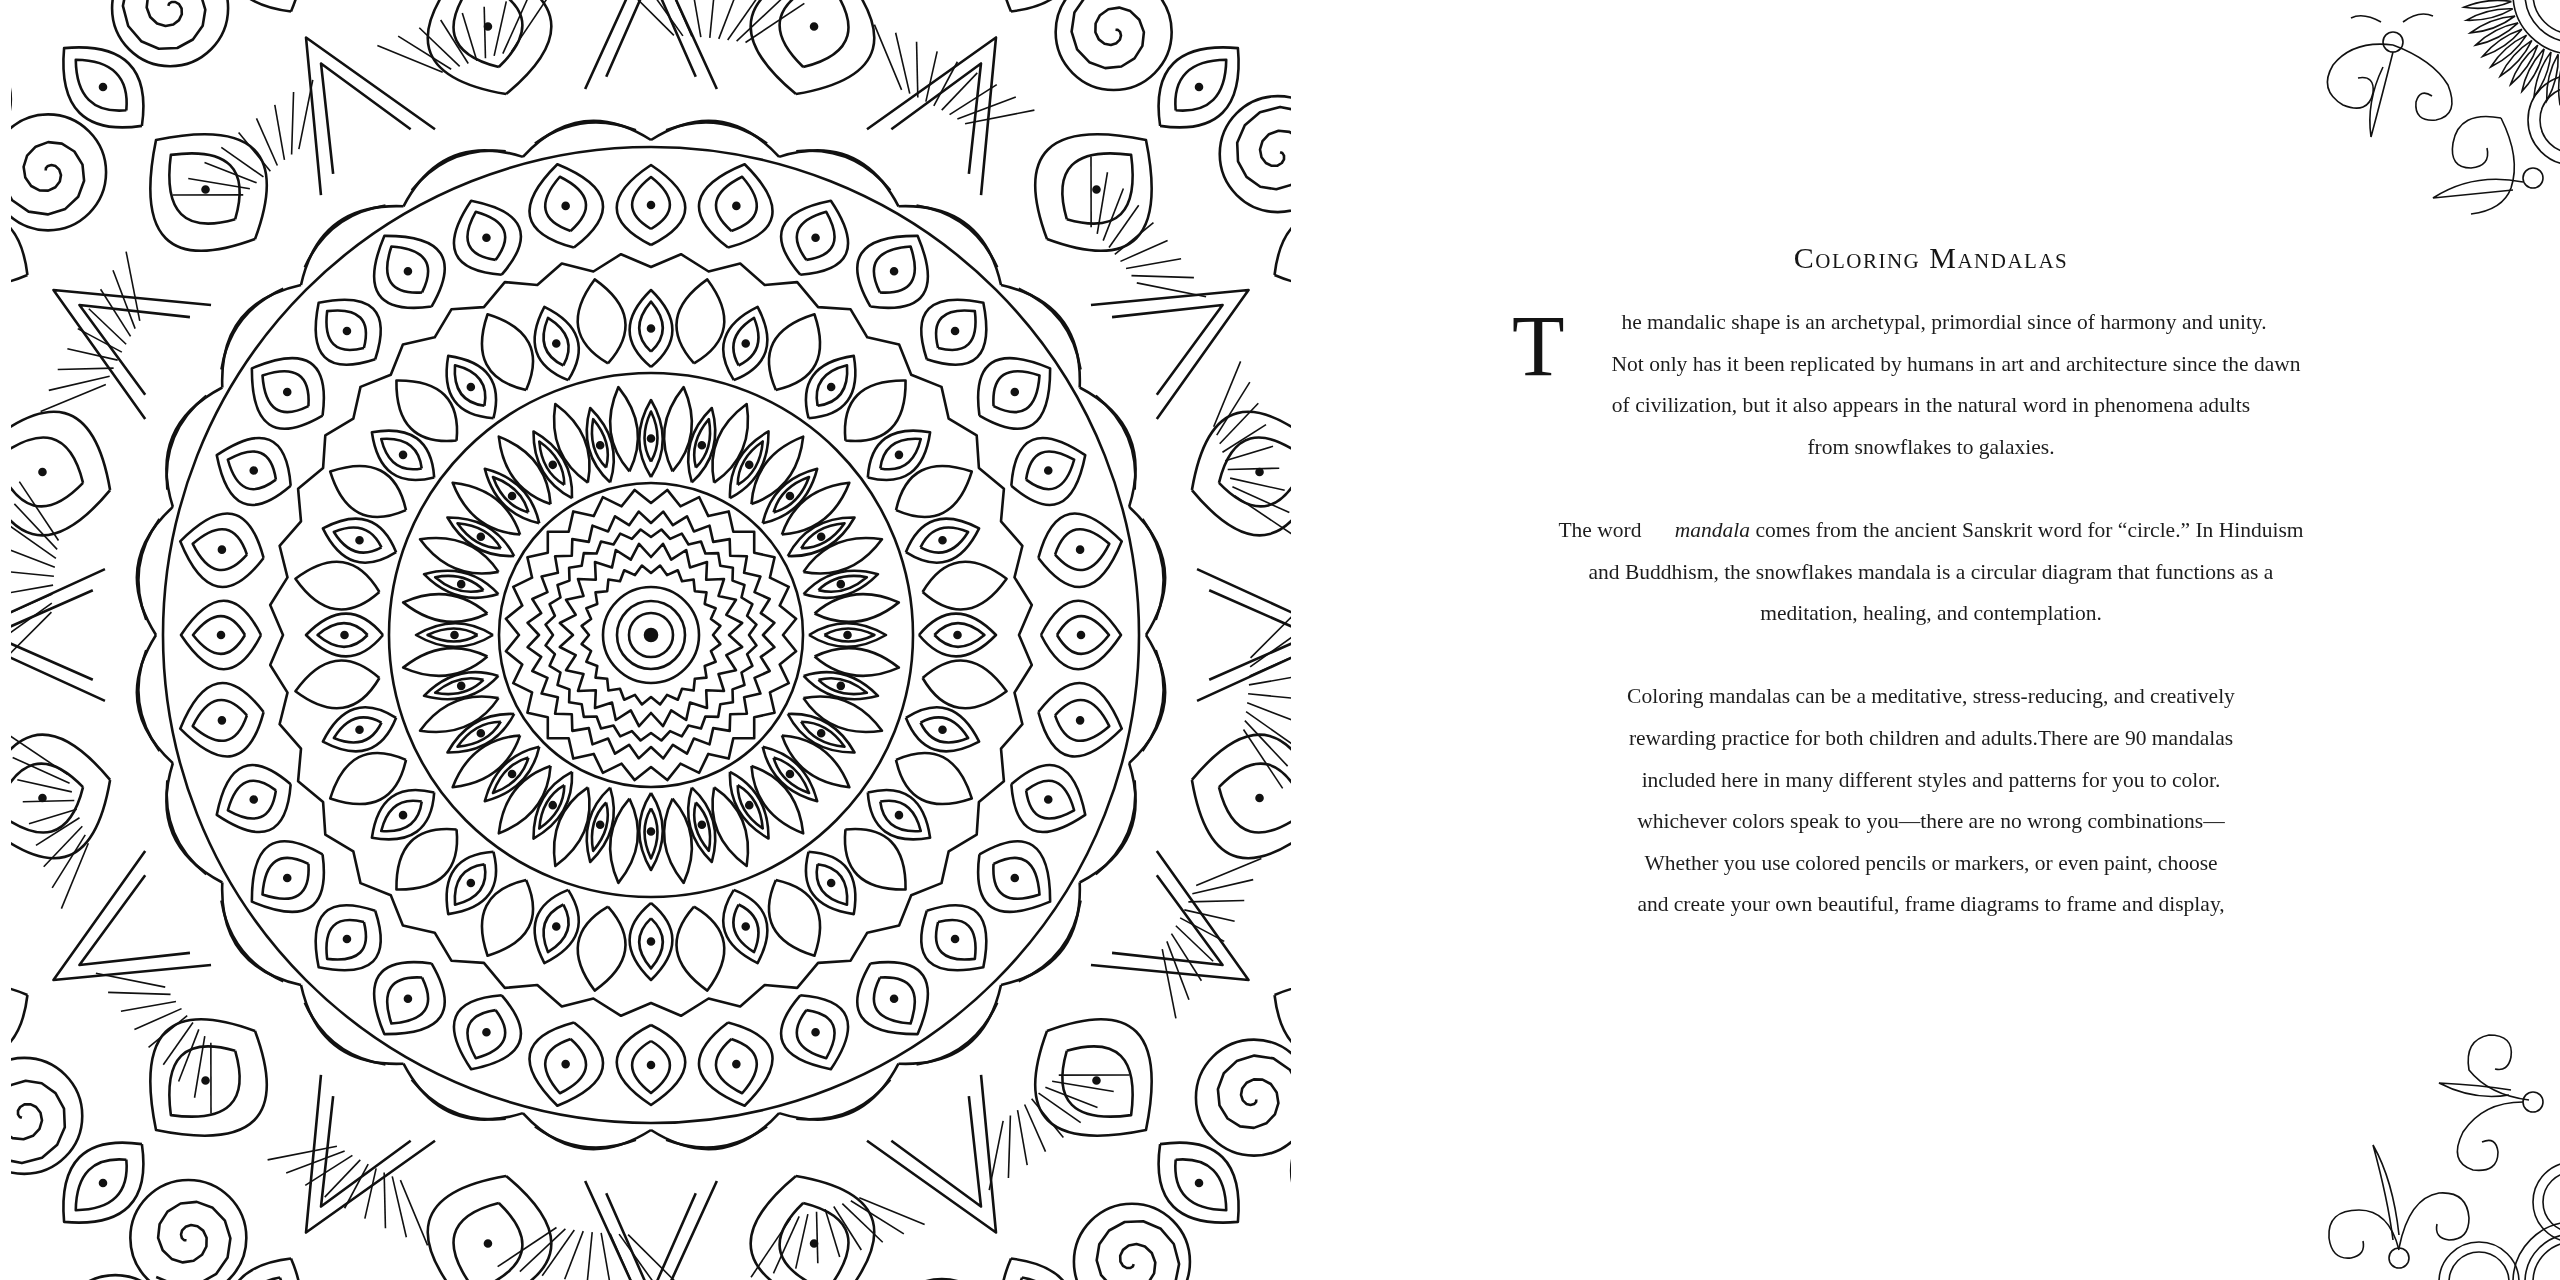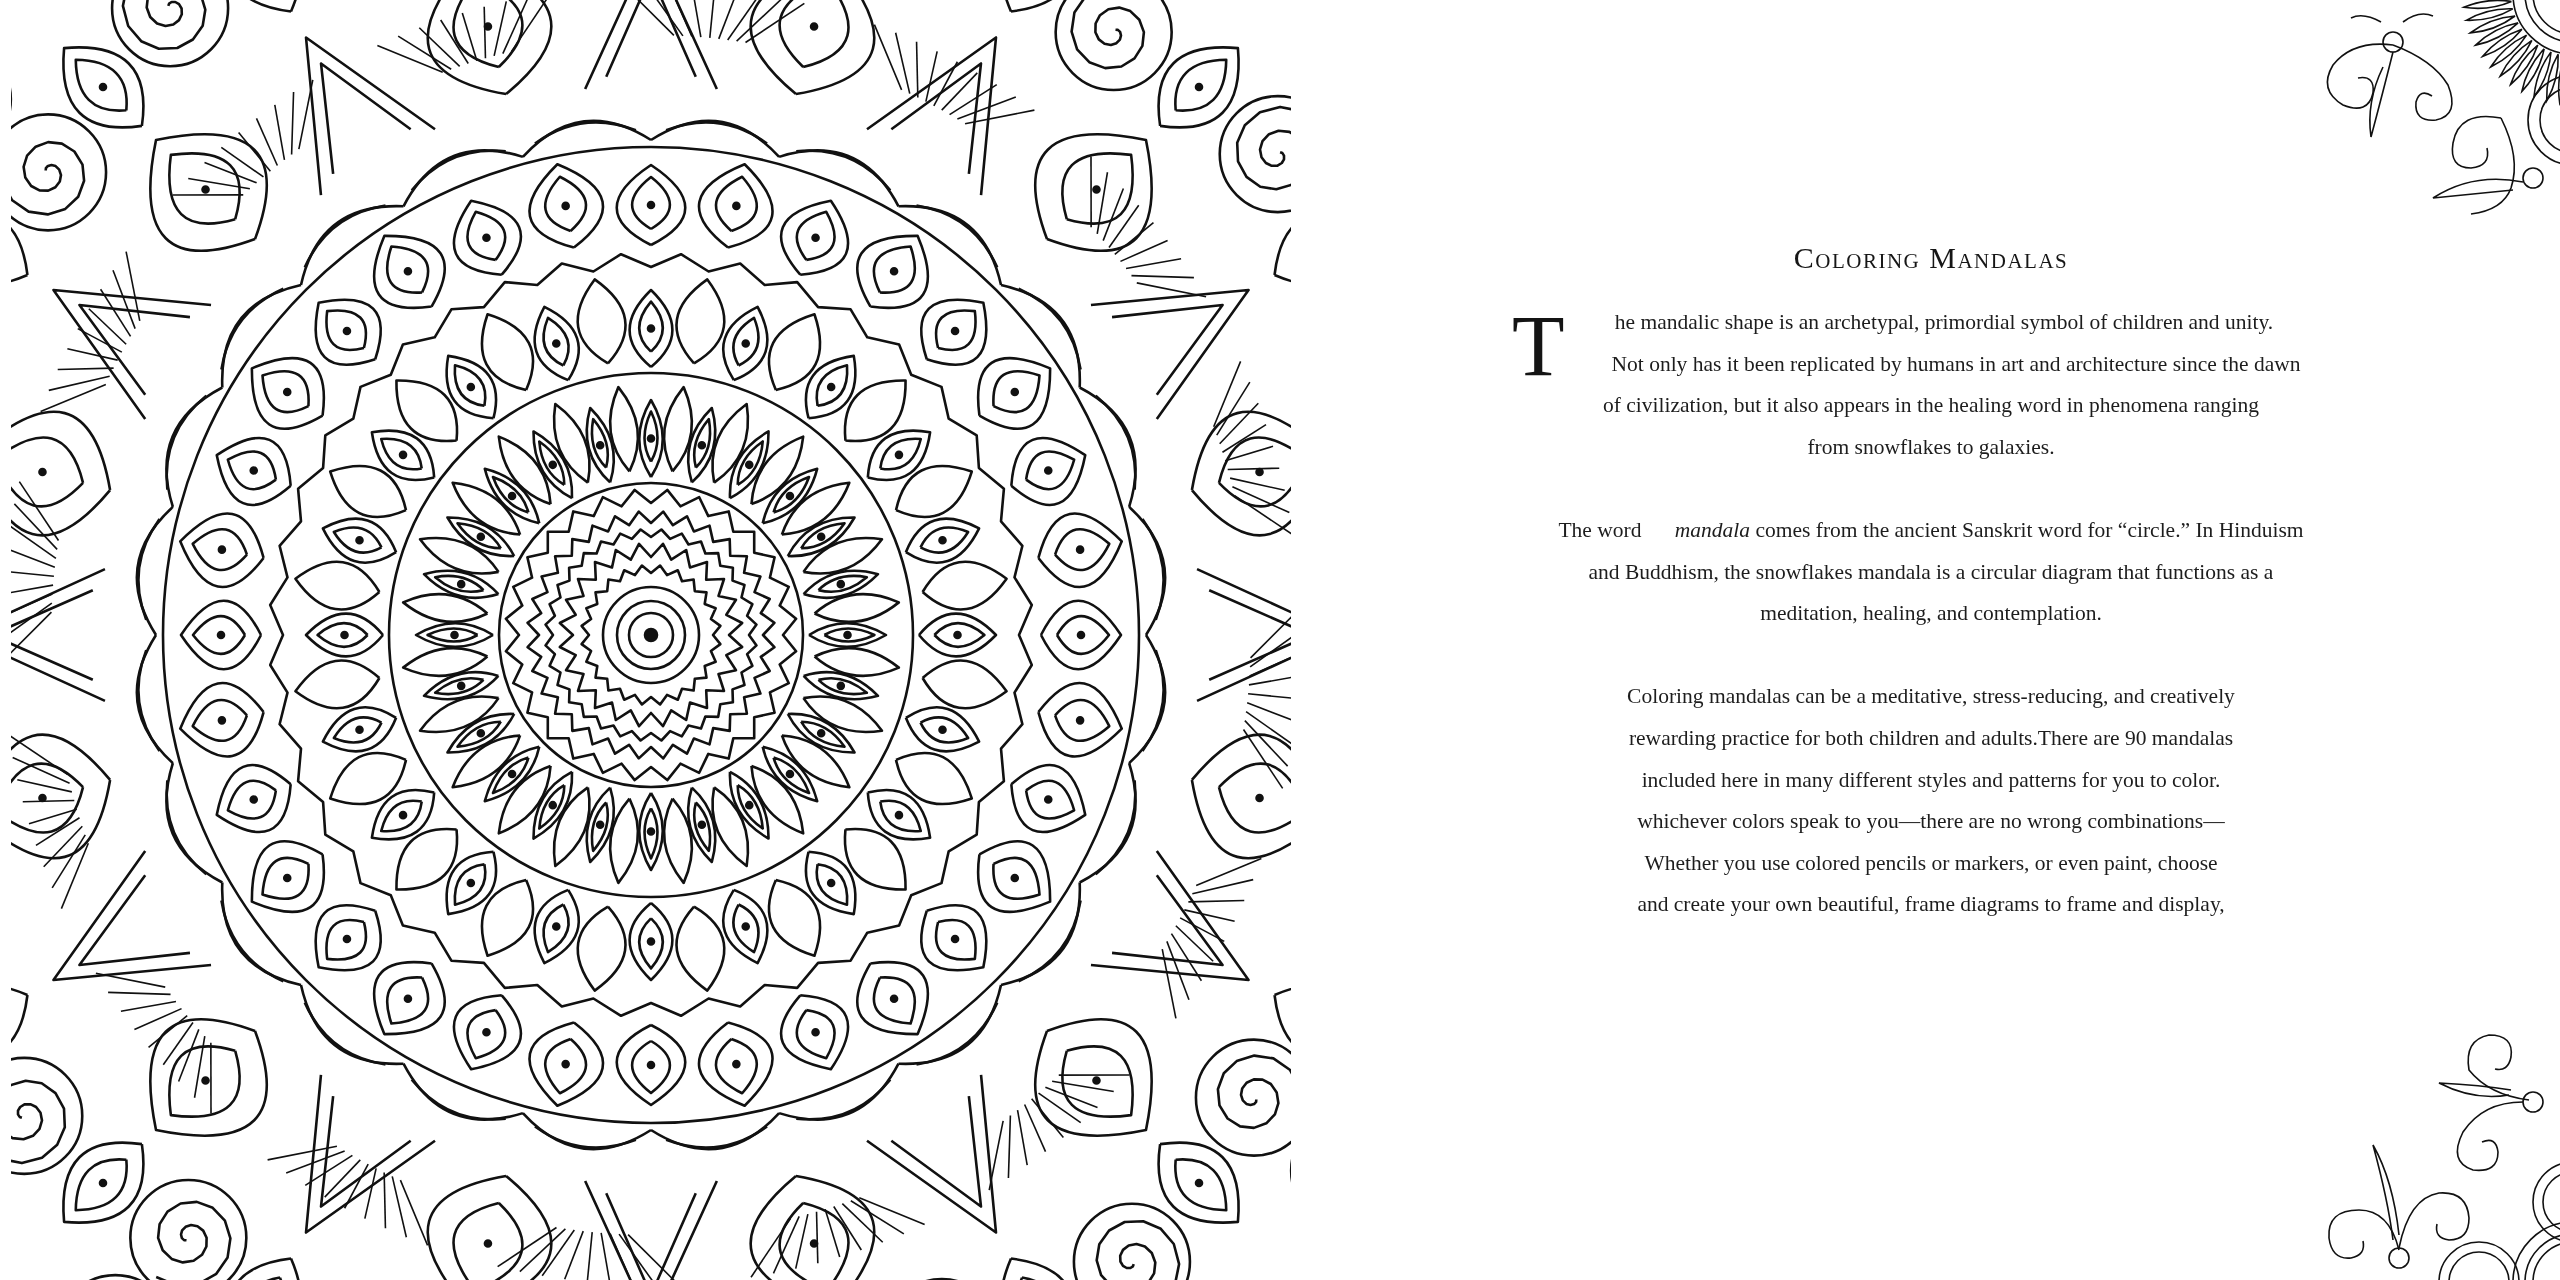--- a/index.html
+++ b/index.html
@@ -868,23 +868,23 @@
         <path d="M88,228 q10,-50 40,-55 q28,-2 30,25 q0,22 -20,22 q-15,-2 -12,-16"></path>
         <path d="M82,220 q-5,-40 -20,-95 q20,35 26,90"></path>
       </g>
     </svg>
 
     <div class="text-block">
       <h1 class="title">Coloring Mandalas</h1>
 
       <p class="para p1">
         <span class="dropcap">T</span>
-        <span class="line l1">he mandalic shape is an archetypal, primordial symbol of children and unity.</span>
+        <span class="line l1">he mandalic shape is an archetypal, primordial since of harmony and unity.</span>
         <span class="line l2">Not only has it been replicated by humans in art and architecture since the dawn</span>
-        <span class="line">of civilization, but it also appears in the healing word in phenomena ranging</span>
+        <span class="line">of civilization, but it also appears in the natural word in phenomena adults</span>
         <span class="line">from snowflakes to galaxies.</span>
       </p>
 
       <p class="para p2">
         <span class="line"><span>The word </span><em>mandala</em><span> comes from the ancient Sanskrit word for “circle.” In Hinduism</span></span>
         <span class="line">and Buddhism, the snowflakes mandala is a circular diagram that functions as a</span>
         <span class="line">meditation, healing, and contemplation.</span>
       </p>
 
       <p class="para p3">

